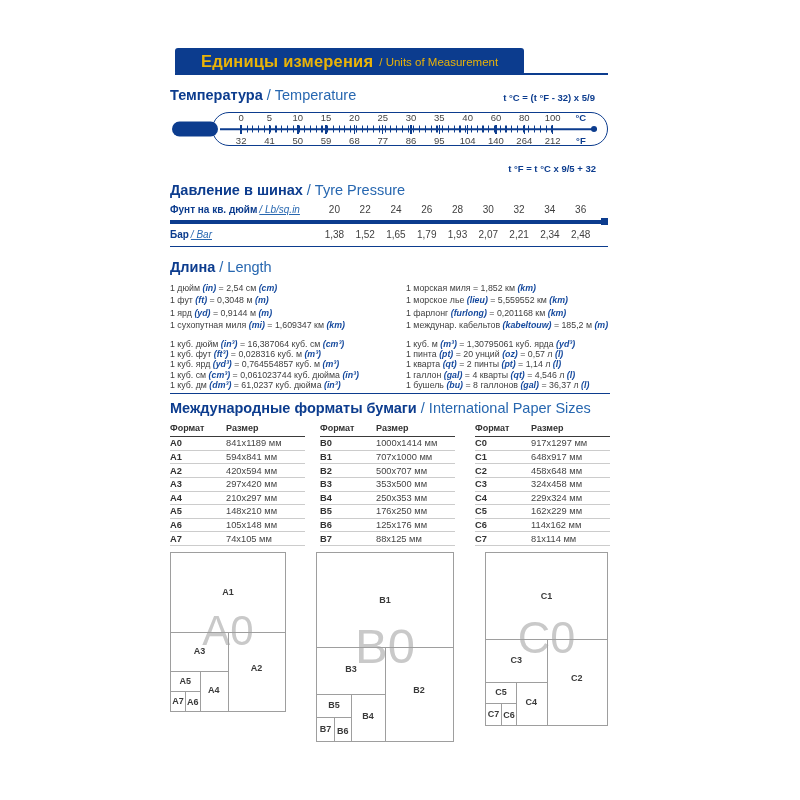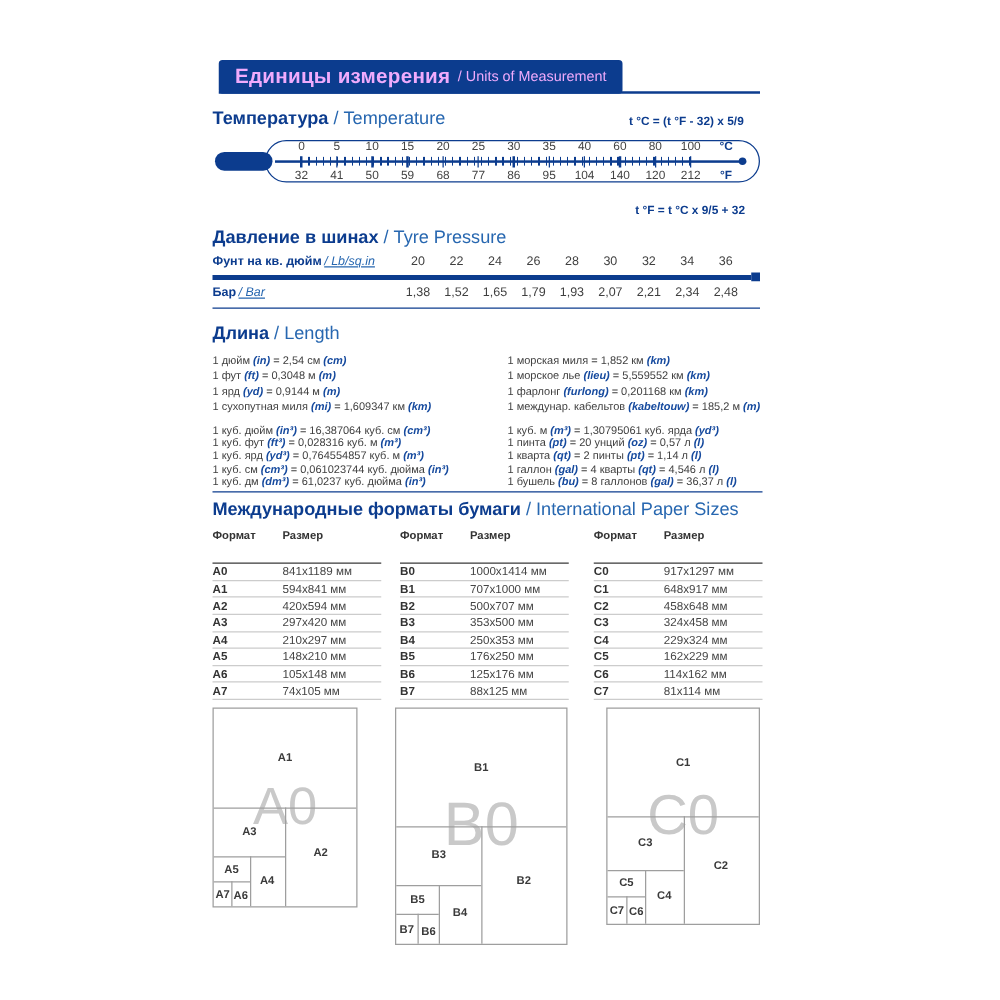--- a/index.html
+++ b/index.html
@@ -8,21 +8,21 @@
   }
   *{box-sizing:border-box; margin:0; padding:0;}
   body{width:800px;height:800px;background:#fff;font-family:"Liberation Sans","DejaVu Sans",sans-serif;}
   .page{position:relative;width:800px;height:800px;background:#fff;overflow:hidden;}
   .content{position:absolute;left:170px;top:48px;width:440px;}
 
   
   .header-row{position:relative;height:27px;}
   .header-line{position:absolute;left:5px;right:2px;bottom:0;height:2px;background:var(--navy);}
   .header-tab{position:absolute;left:5px;top:0;bottom:0;background:var(--navy);border-radius:3px;
-    color:#f0abfc;display:flex;align-items:center;padding:0 13px;white-space:nowrap;}
+    color:#eab308;display:flex;align-items:center;padding:0 26px;white-space:nowrap;}
   .header-tab .ru{font-weight:bold;font-size:16.5px;letter-spacing:.2px;}
   .header-tab .en{font-size:11.5px;margin-left:6px;}
 
   .sec-head{font-size:14.5px;line-height:15px;white-space:nowrap;}
   .sec-head .ru{color:var(--navy);font-weight:bold;}
   .sec-head .en{color:var(--blue);margin-left:4px;}
 
   .formula{color:var(--navy);font-weight:bold;font-size:9.5px;line-height:11px;}
 
   
@@ -65,21 +65,21 @@
   .conv-vol .conv-line{line-height:10.4px;}
   .u{color:var(--unit-accent);font-weight:bold;font-style:italic;}
 
   .divider{height:1.5px;background:var(--navy);width:440px;margin-top:2px;}
 
   
   .sec-paper{margin-top:7px;}
   .paper-table{display:flex;margin-top:7px;}
   .pgroup{width:135px;}
   .pgroup.g0{margin-right:15px;} .pgroup.g1{margin-right:20px;}
-  .pg-head{display:flex;font-size:9px;font-weight:bold;color:#333;padding-bottom:17px;border-bottom:1.5px solid #3a3a3a;}
+  .pg-head{display:flex;font-size:9px;font-weight:bold;color:#333;padding-bottom:3px;border-bottom:1.5px solid #3a3a3a;}
   .pg-head .f{width:56px;}
   .prow{display:flex;align-items:center;height:13.6px;border-bottom:1px solid var(--table-line);font-size:9.3px;}
   .prow .fmt{width:56px;font-weight:bold;color:#333;}
   .prow .sz{color:#454545;}
 
   
   .diagrams{position:relative;height:195px;margin-top:6px;}
   .diagram{position:absolute;top:0;border:1px solid var(--diagram-line);background:#fff;}
   .dg-a{left:0;width:116px;height:160px;}
   .dg-b{left:146px;width:138px;height:190px;}
@@ -172,21 +172,21 @@
             <span class="tc-f">104</span>
           </div>
         <div class="tcell">
             <span class="tc-c">60</span>
             <span class="tick"></span>
             <span class="tc-f">140</span>
           </div>
         <div class="tcell">
             <span class="tc-c">80</span>
             <span class="tick"></span>
-            <span class="tc-f">120</span>
+            <span class="tc-f">264</span>
           </div>
         <div class="tcell">
             <span class="tc-c">100</span>
             <span class="tick"></span>
             <span class="tc-f">212</span>
           </div>
         <div class="tcell unit">
             <span class="tc-c">°C</span>
             <span class="tick"></span>
             <span class="tc-f">°F</span>

